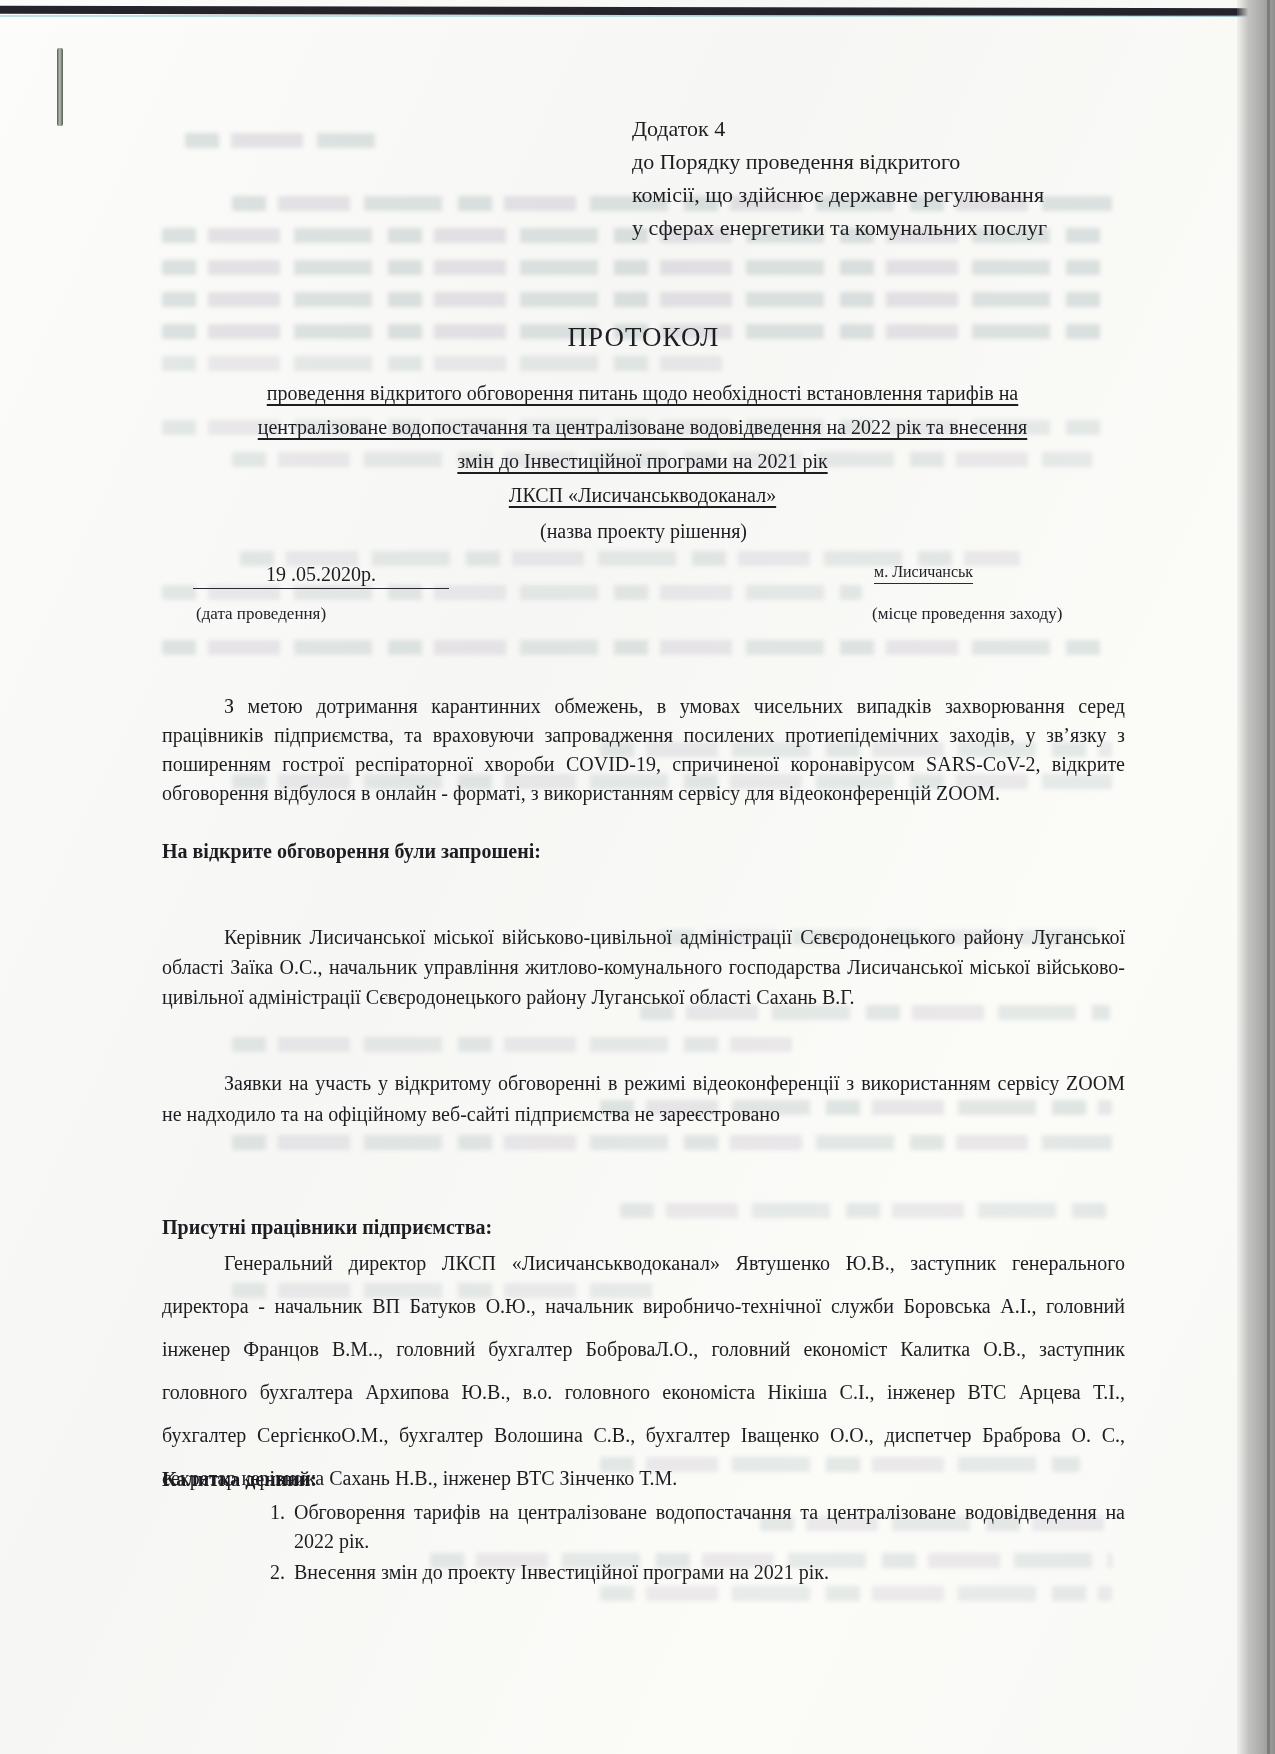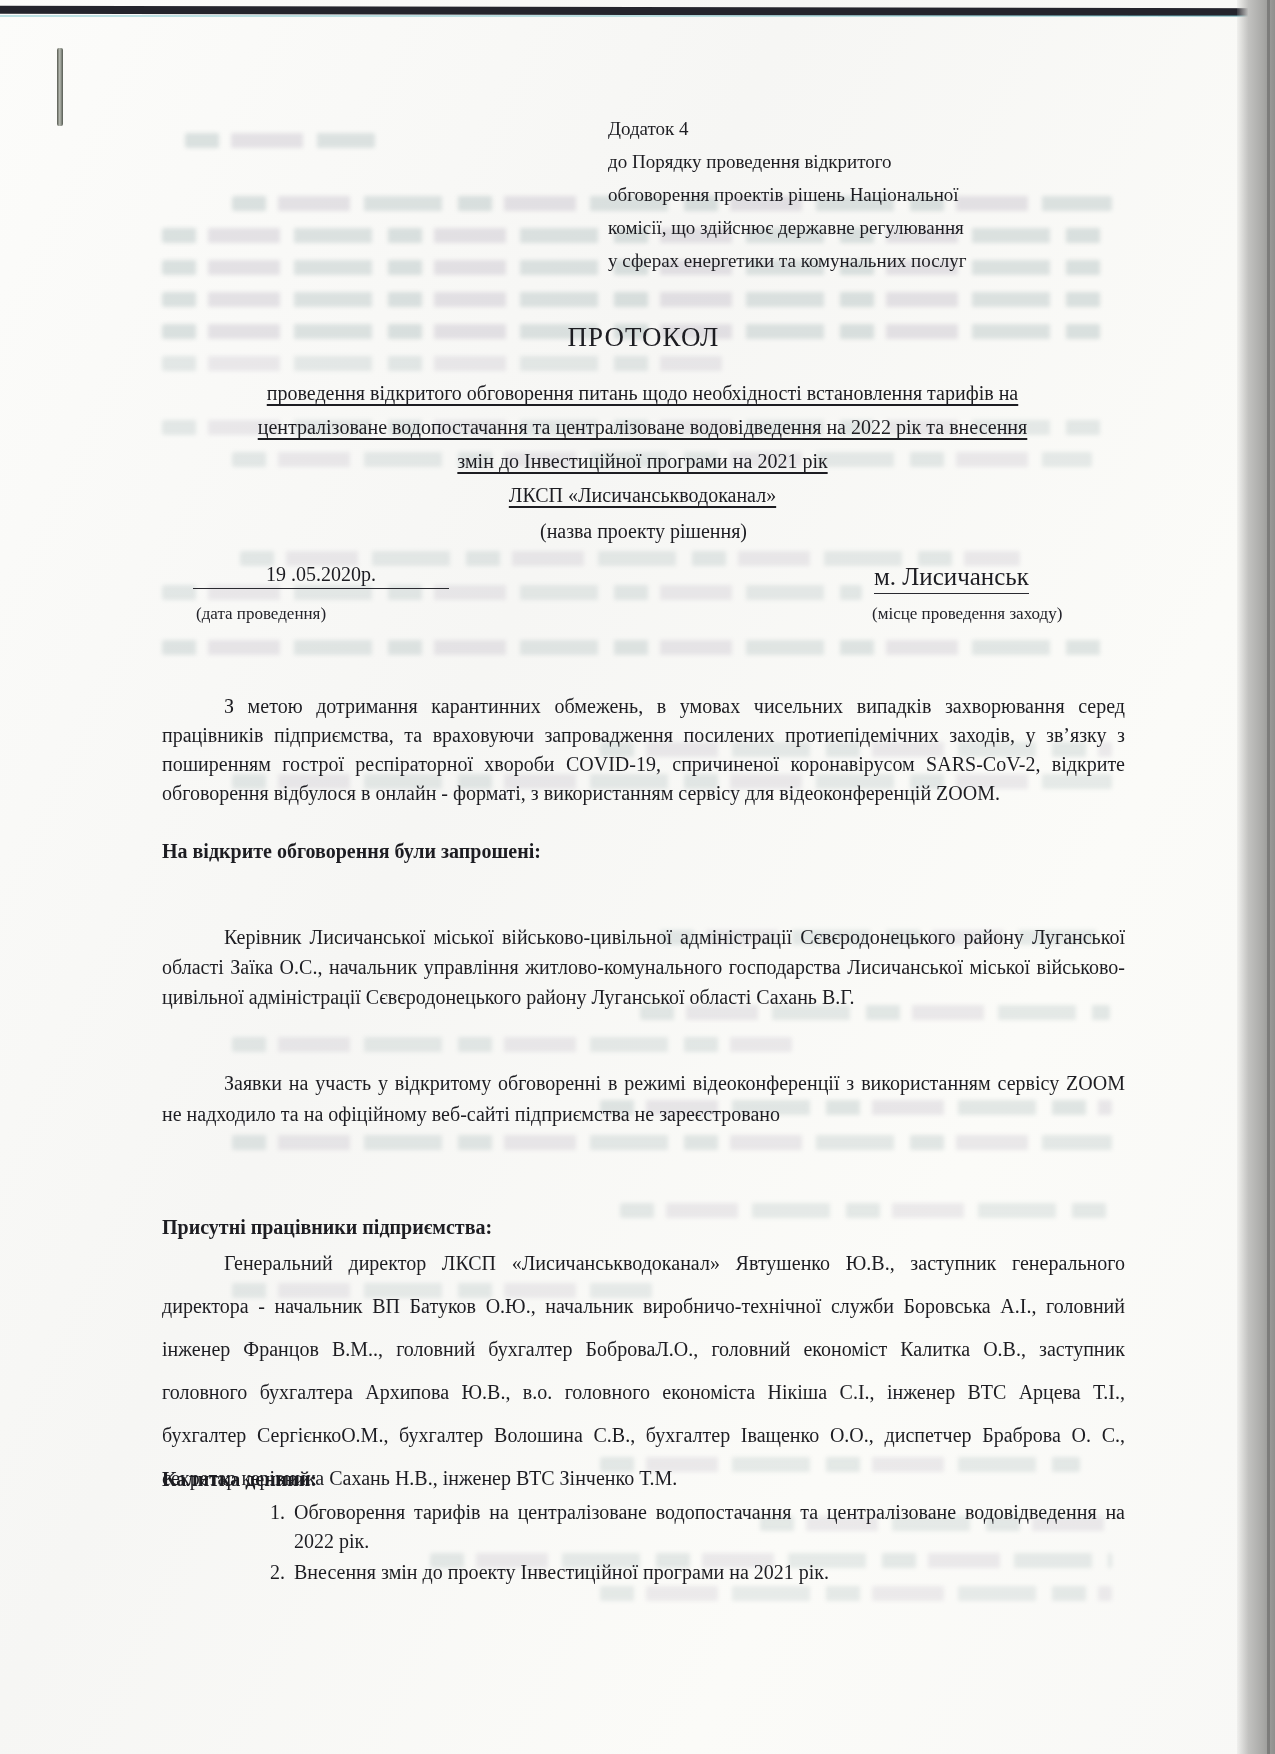--- a/index.html
+++ b/index.html
@@ -21,27 +21,27 @@
   .staple-mark{position:absolute;left:57px;top:48px;width:6px;height:78px;
     background:linear-gradient(90deg,#55584f 0%,#b9bdb4 45%,#555a52 100%);border-radius:2px;}
   
   .ghost{position:absolute;height:15px;border-radius:2px;filter:blur(2px);opacity:.42;pointer-events:none;
     background:repeating-linear-gradient(90deg,
       rgba(122,148,150,.60) 0 34px, rgba(122,148,150,0) 34px 46px,
       rgba(145,135,160,.50) 46px 118px, rgba(145,135,160,0) 118px 132px,
       rgba(122,148,150,.55) 132px 210px, rgba(122,148,150,0) 210px 226px);}
   
   .abs{position:absolute;}
-  .appendix{left:608px;top:112px;width:530px;font-size:19px;line-height:33px;}
+  .appendix{left:632px;top:112px;width:530px;font-size:22px;line-height:33px;}
   .doc-title{left:162px;top:322px;width:963px;text-align:center;font-size:27px;font-weight:normal;letter-spacing:1px;}
   .subject{left:150px;top:376px;width:985px;text-align:center;font-size:20px;line-height:34px;}
   .u{text-decoration:underline;text-underline-offset:4px;text-decoration-thickness:1.5px;}
   .subject-caption{left:162px;top:520px;width:963px;text-align:center;font-size:20px;}
   .date-value{left:193px;top:563px;width:256px;text-align:center;font-size:20px;border-bottom:1.5px solid #2a2a30;padding-bottom:2px;}
-  .place-value{left:874px;top:563px;font-size:25px;border-bottom:1.5px solid #2a2a30;padding-bottom:2px;}
+  .place-value{left:874px;top:563px;font-size:16px;border-bottom:1.5px solid #2a2a30;padding-bottom:2px;}
   .small-caption{font-size:17px;color:#23232a;}
   .date-caption{left:196px;top:604px;}
   .place-caption{left:872px;top:604px;}
   .body-text{font-size:20px;text-align:justify;}
   .indent{text-indent:62px;}
   .p-intro{left:162px;top:672px;width:963px;line-height:29px;}
   .h-bold{font-size:20px;font-weight:bold;}
   .h-invited{left:162px;top:840px;}
   .p-invited{left:162px;top:902px;width:963px;line-height:30px;}
   .p-applications{left:162px;top:1048px;width:963px;line-height:31px;}
@@ -85,21 +85,20 @@
   <i class="ghost" style="top:1203px;left:620px;width:492px;opacity:.3"></i>
   <i class="ghost" style="top:1283px;left:232px;width:420px;opacity:.28"></i>
   <i class="ghost" style="top:1457px;left:600px;width:480px;opacity:.3"></i>
   <i class="ghost" style="top:1516px;left:760px;width:352px;opacity:.3"></i>
   <i class="ghost" style="top:1553px;left:430px;width:682px;opacity:.3"></i>
   <i class="ghost" style="top:1586px;left:600px;width:512px;opacity:.28"></i>
 
   <div class="abs appendix">
     <div>Додаток 4</div>
     <div>до Порядку проведення відкритого</div>
-    <div>обговорення проектів рішень Національної</div>
     <div>комісії, що здійснює державне регулювання</div>
     <div>у сферах енергетики та комунальних послуг</div>
   </div>
 
   <div class="abs doc-title">ПРОТОКОЛ</div>
 
   <div class="abs subject">
     <div class="u">проведення відкритого обговорення питань щодо необхідності встановлення тарифів на</div>
     <div class="u">централізоване водопостачання та централізоване водовідведення на 2022 рік та внесення</div>
     <div class="u">змін до Інвестиційної програми на 2021 рік</div>

